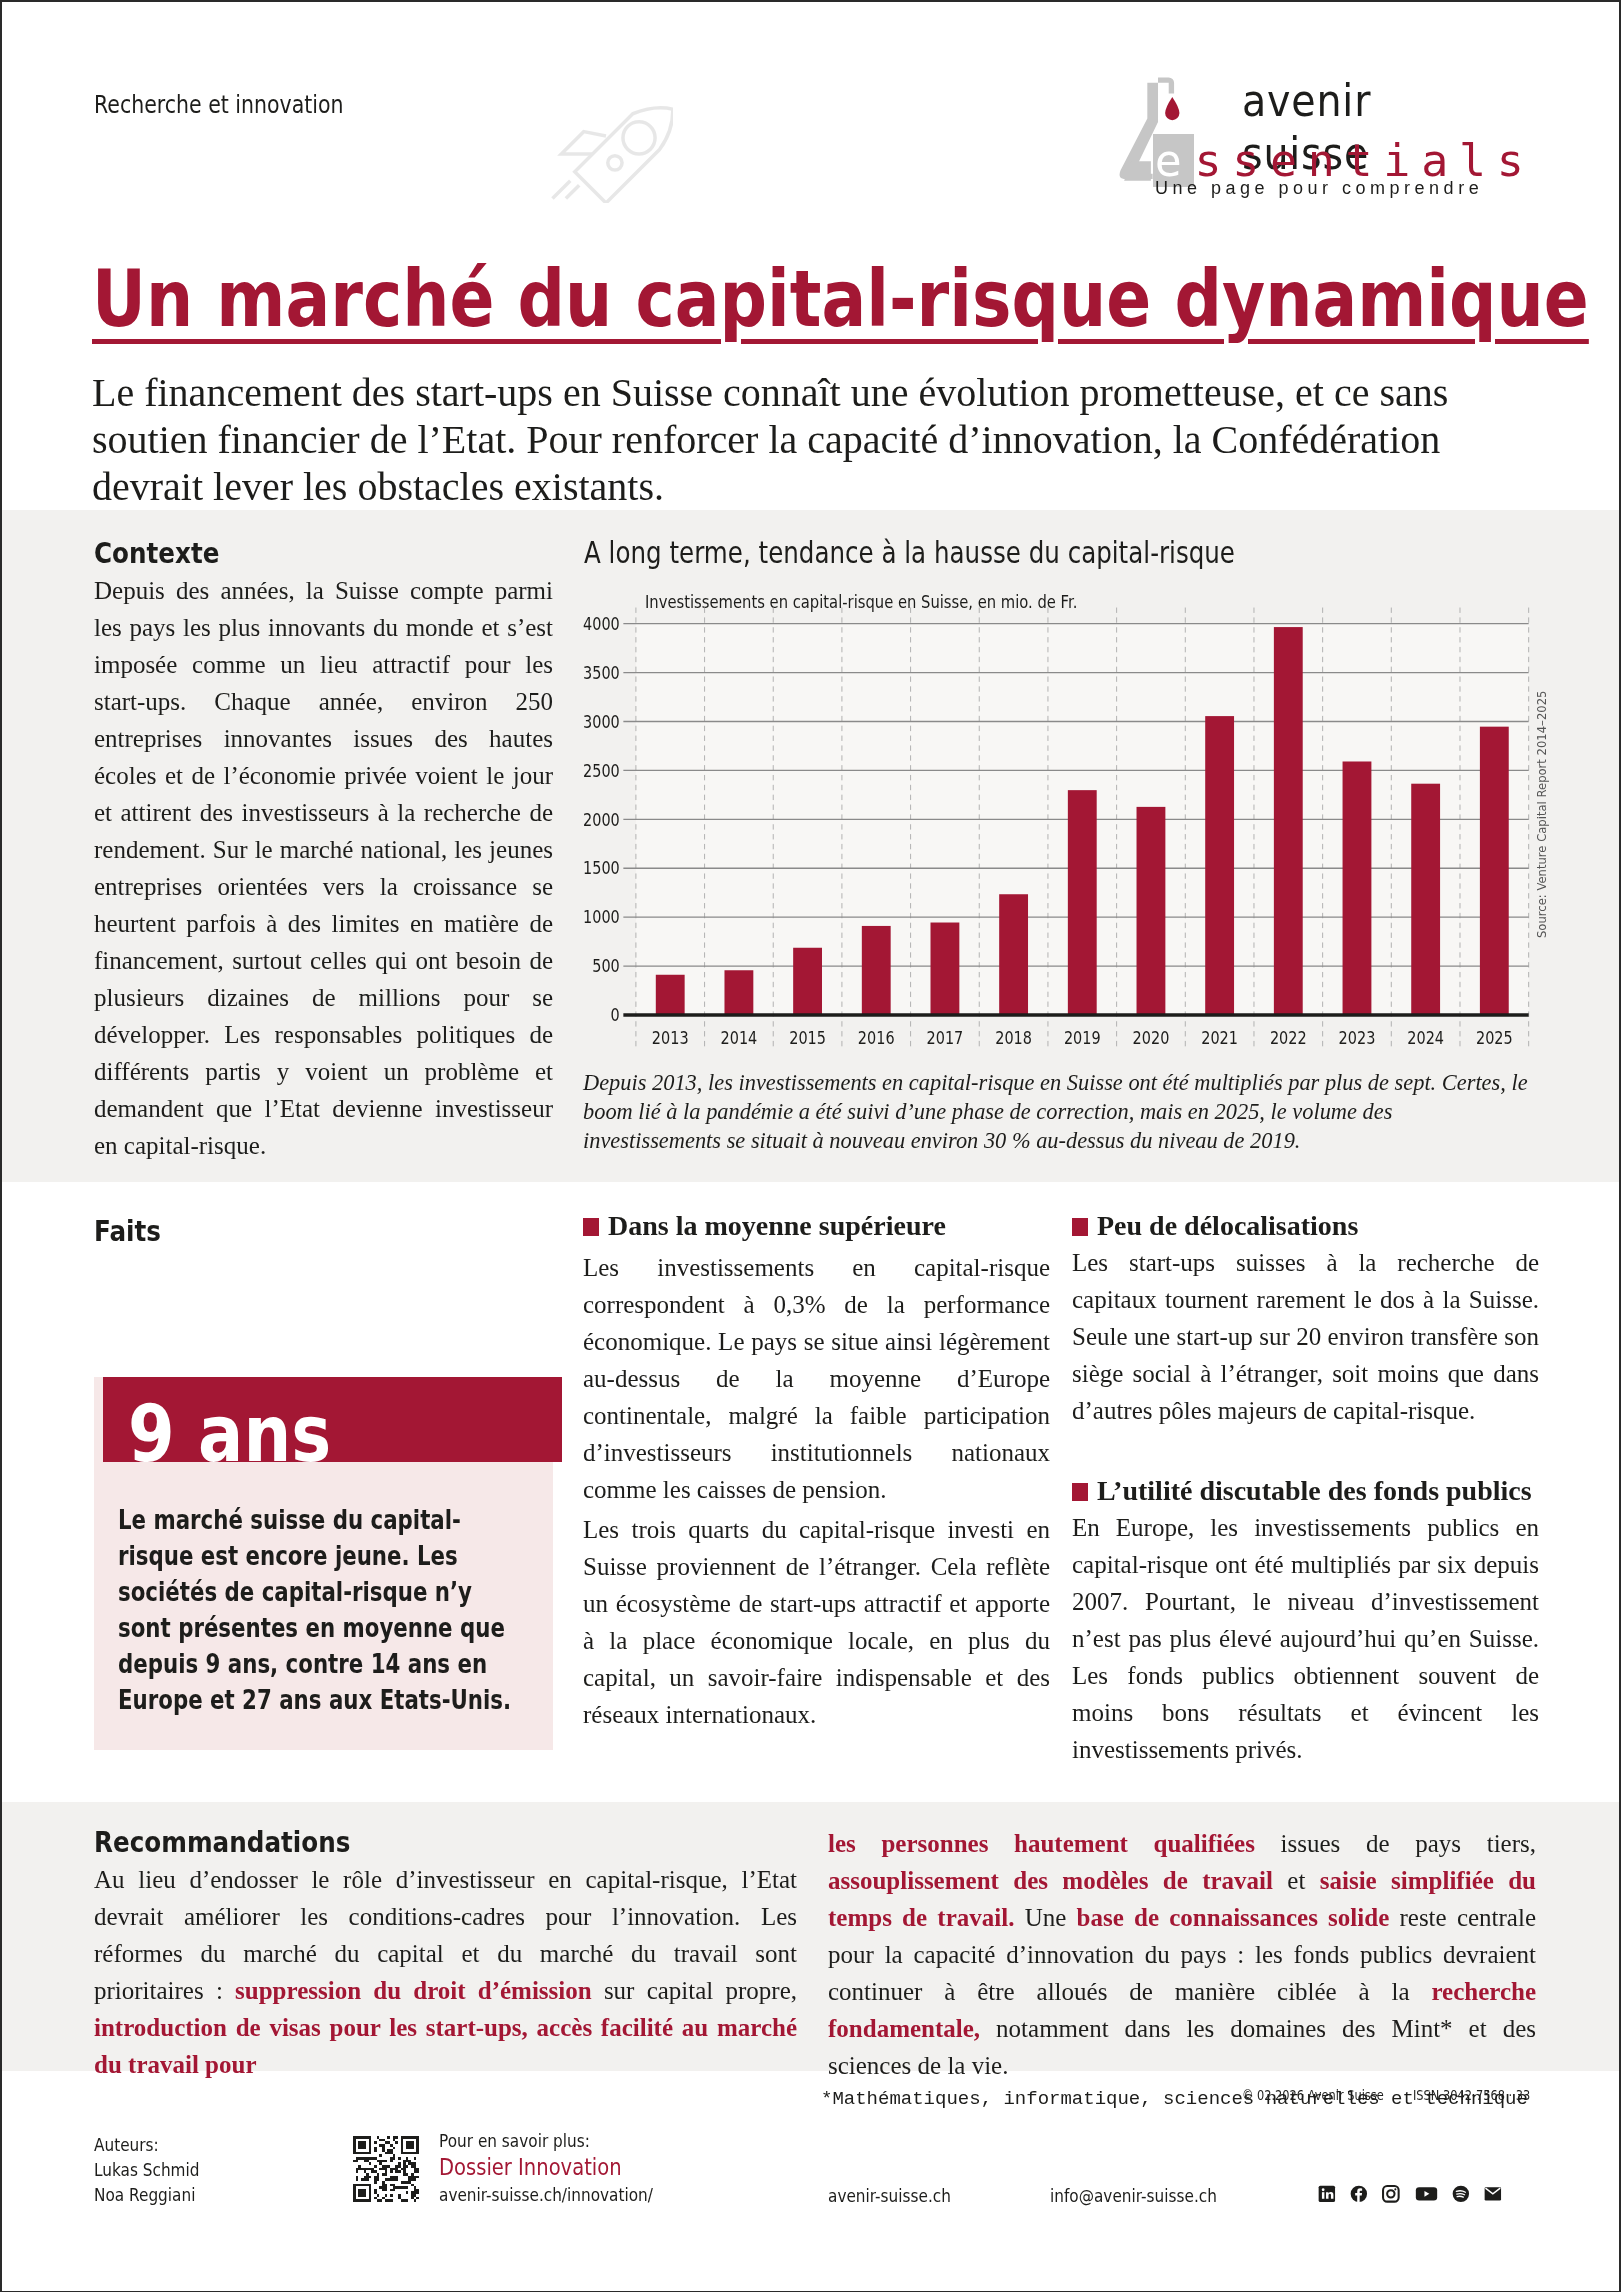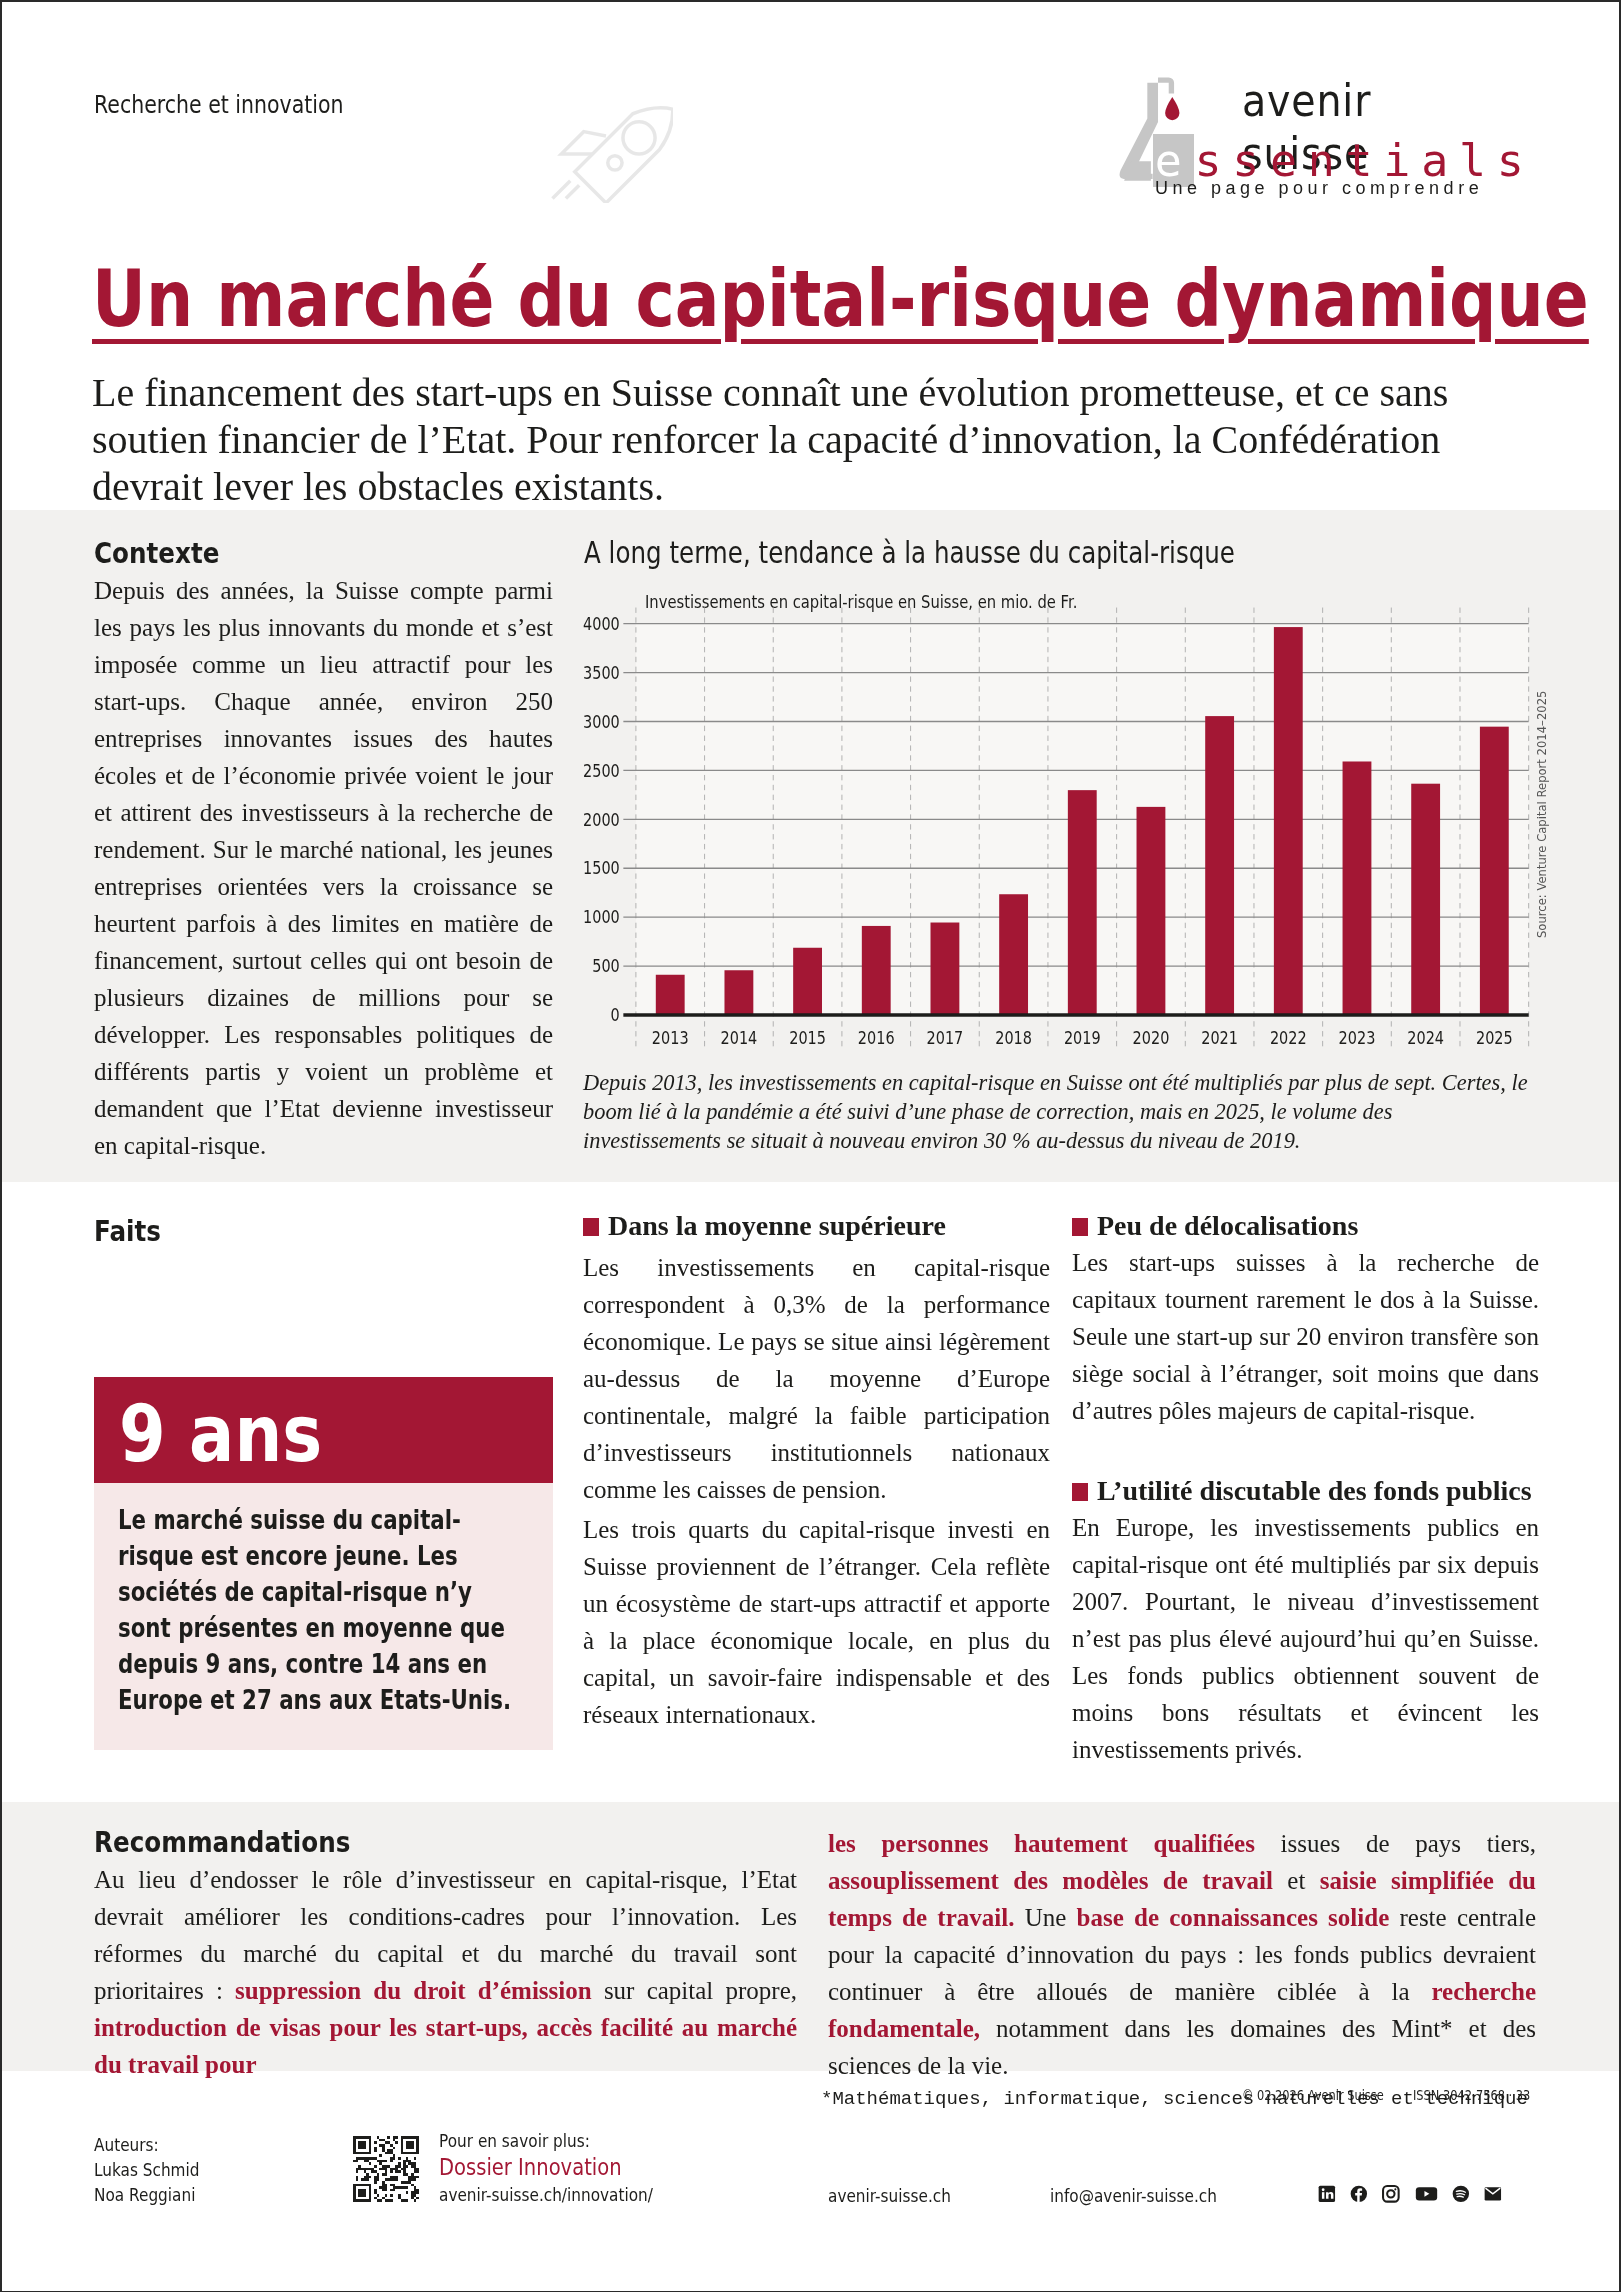--- a/index.html
+++ b/index.html
@@ -35,21 +35,21 @@
   #ctx-body { left: 92px; top: 570px; width: 459px; }
 
   #chart-title { left: 582px; top: 534px; font-size: 29.6px; font-family: "DejaVu Sans", sans-serif; transform: scaleX(0.83); transform-origin: left top; white-space: nowrap; }
   #chart-sub { left: 643px; top: 589px; font-size: 18px; font-family: "DejaVu Sans", sans-serif; transform: scaleX(0.82); transform-origin: left top; white-space: nowrap; }
   #chart-svg { left: 573px; top: 600px; width: 985px; height: 457px; }
   #chart-source { left: 1533px; top: 936px; font-size: 11.6px; color: #555; font-family: "DejaVu Sans", sans-serif; transform: rotate(-90deg); transform-origin: left top; white-space: nowrap; }
   #chart-caption { left: 581px; top: 1066px; width: 949px; font-size: 22.4px; line-height: 29px; font-style: italic; font-family: "Liberation Serif", serif; }
 
   #faits-h { left: 92px; top: 1212px; }
   #stat-box { left: 92px; top: 1375px; width: 459px; height: 373px; background: #f6e8e8; }
-  #stat-head { left: 0; top: 0; width: 459px; height: 106px; background: #a31734; }
+  #stat-head { left: 9px; top: 0; width: 459px; height: 85px; background: #a31734; }
   #stat-value { left: 25px; top: 10.7px; font-size: 79px; font-weight: bold; color: #ffffff; font-family: "DejaVu Sans", sans-serif; transform: scaleX(0.85); transform-origin: left top; white-space: nowrap; }
   #stat-text { left: 24px; top: 125px; width: 502px; font-size: 26px; line-height: 36px; font-weight: bold; font-family: "DejaVu Sans", sans-serif; transform: scaleX(0.82); transform-origin: left top; }
 
   .fact { width: 467px; }
   .fact-h { font-family: "Liberation Serif", serif; font-weight: bold; font-size: 28px; line-height: 32px; white-space: nowrap; }
   .fact-h .sq { display: inline-block; width: 16px; height: 18px; background: #a31734; margin-right: 9px; vertical-align: -0.9px; }
   #fact1 { left: 581px; top: 1208px; }
   #fact2 { left: 581px; top: 1507px; }
   #fact3 { left: 1070px; top: 1208px; }
   #fact4 { left: 1070px; top: 1473px; }

